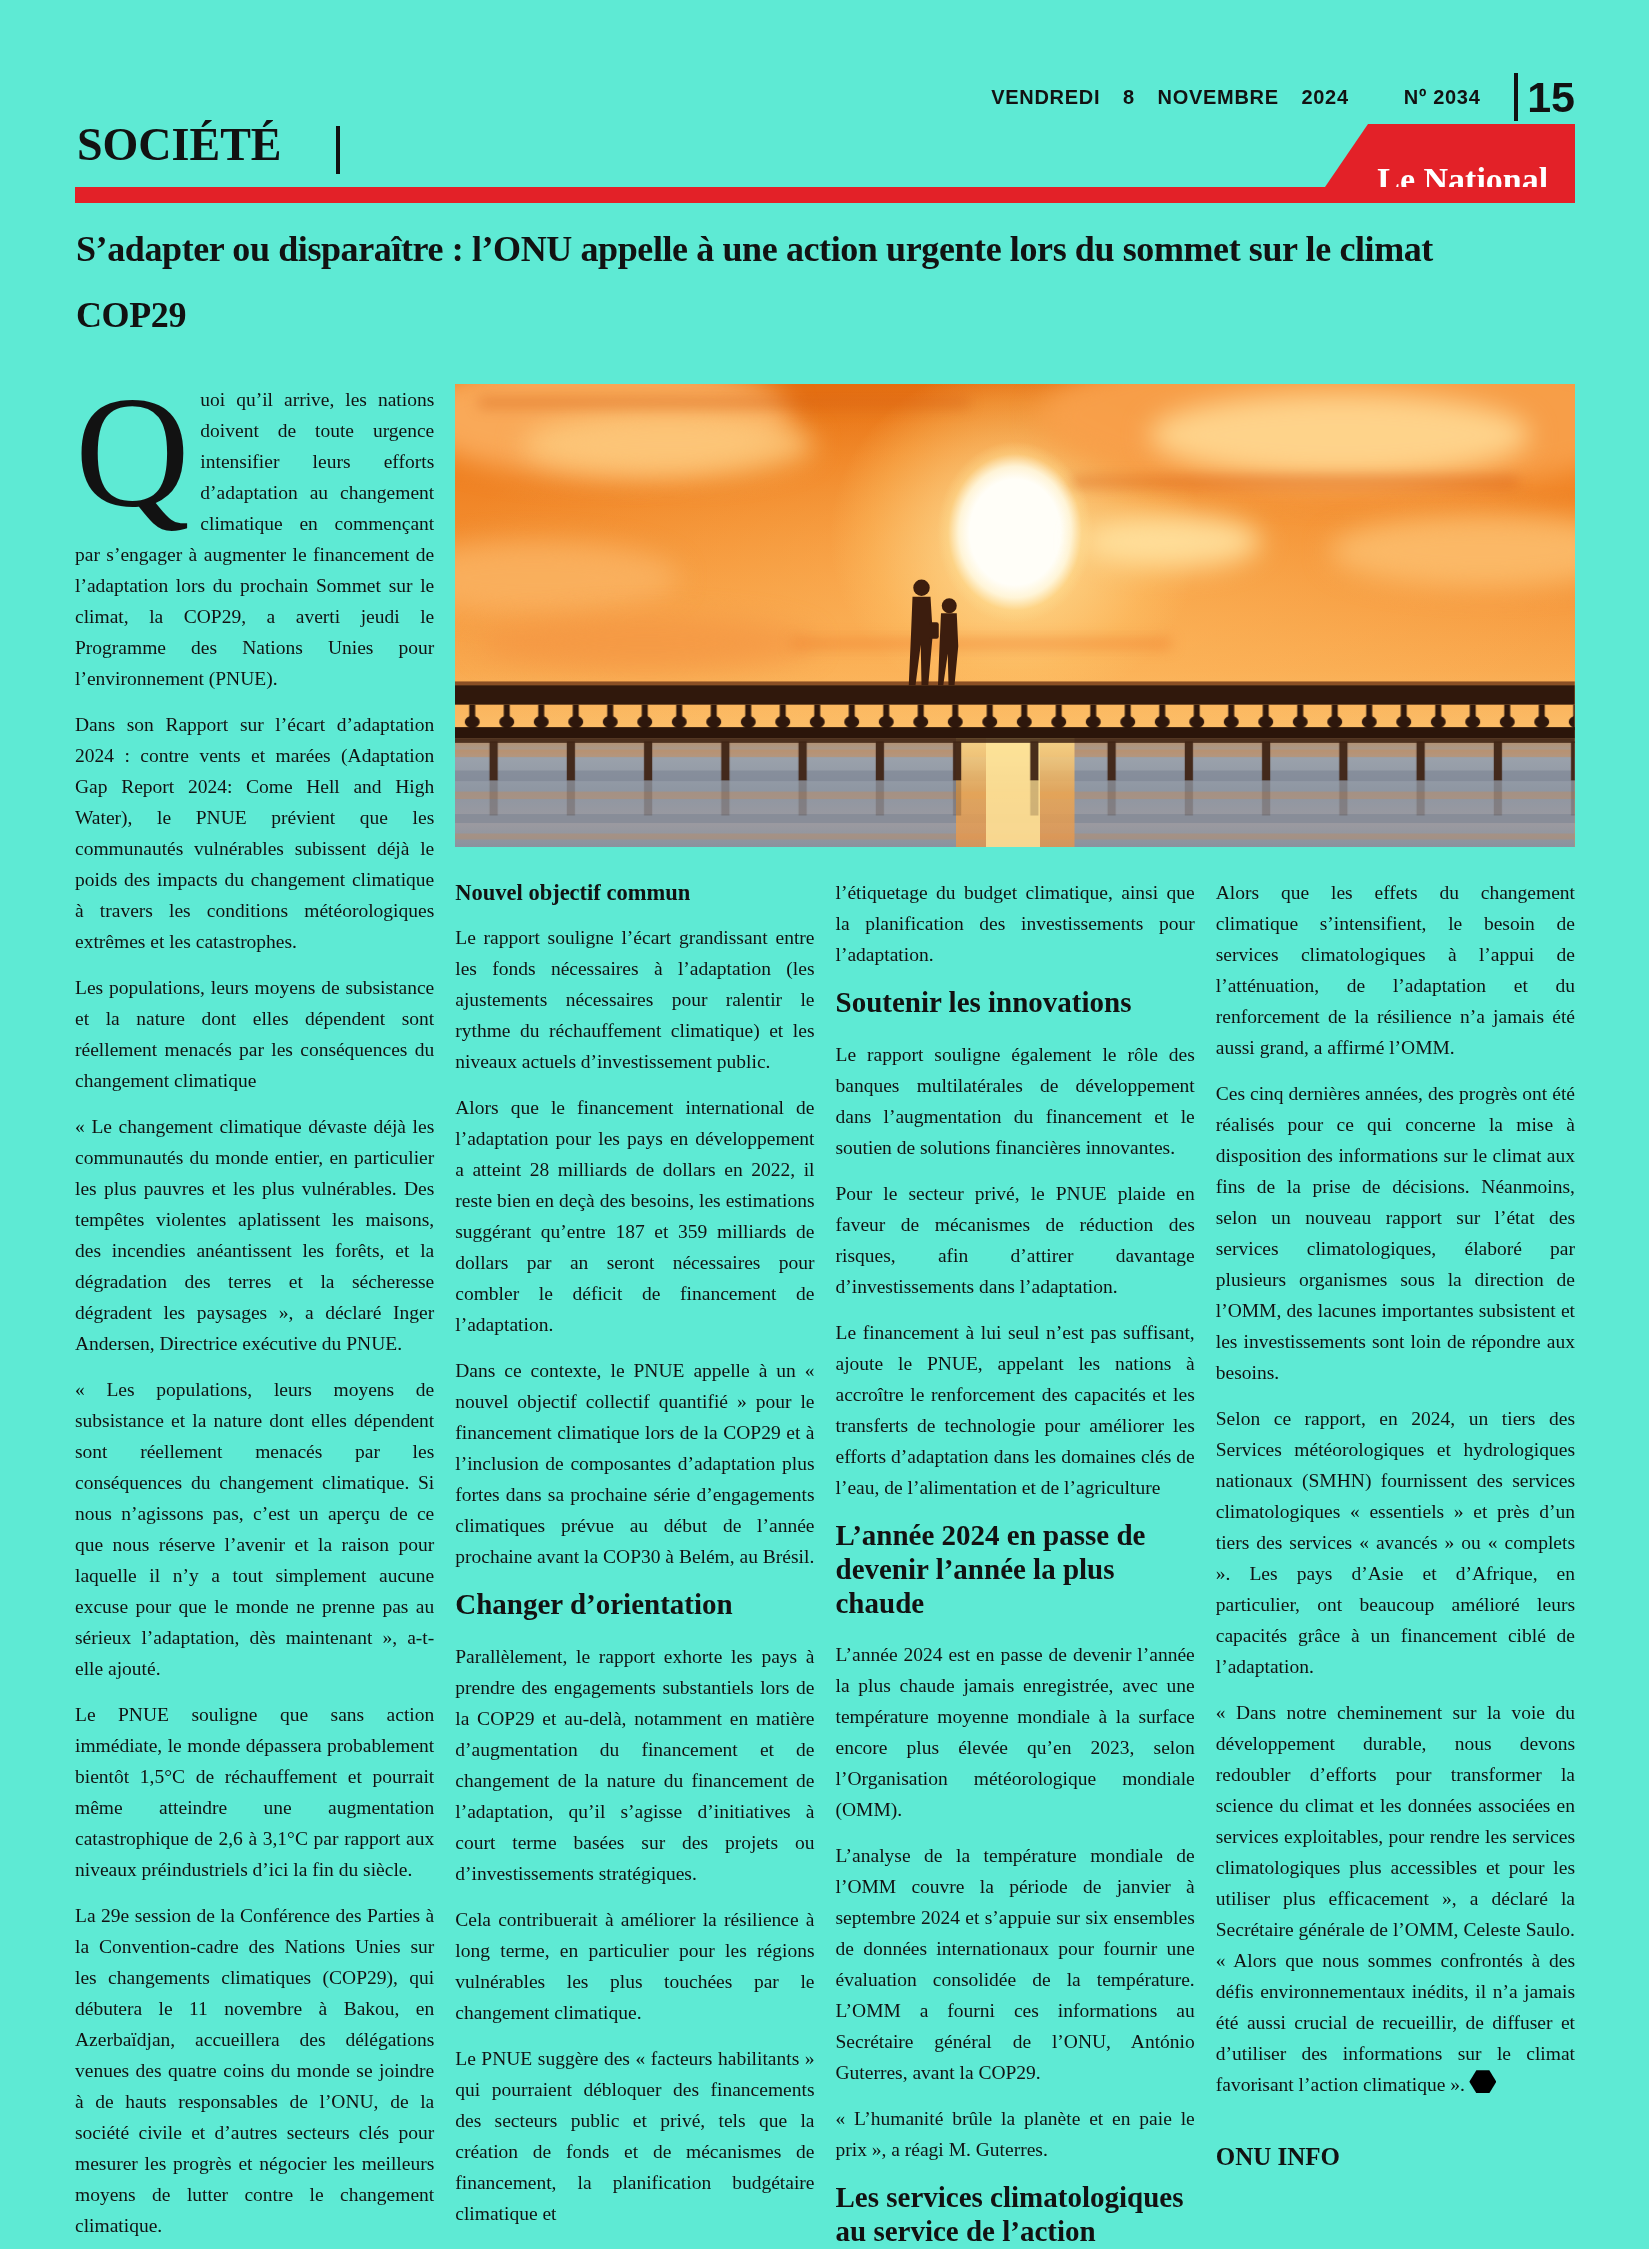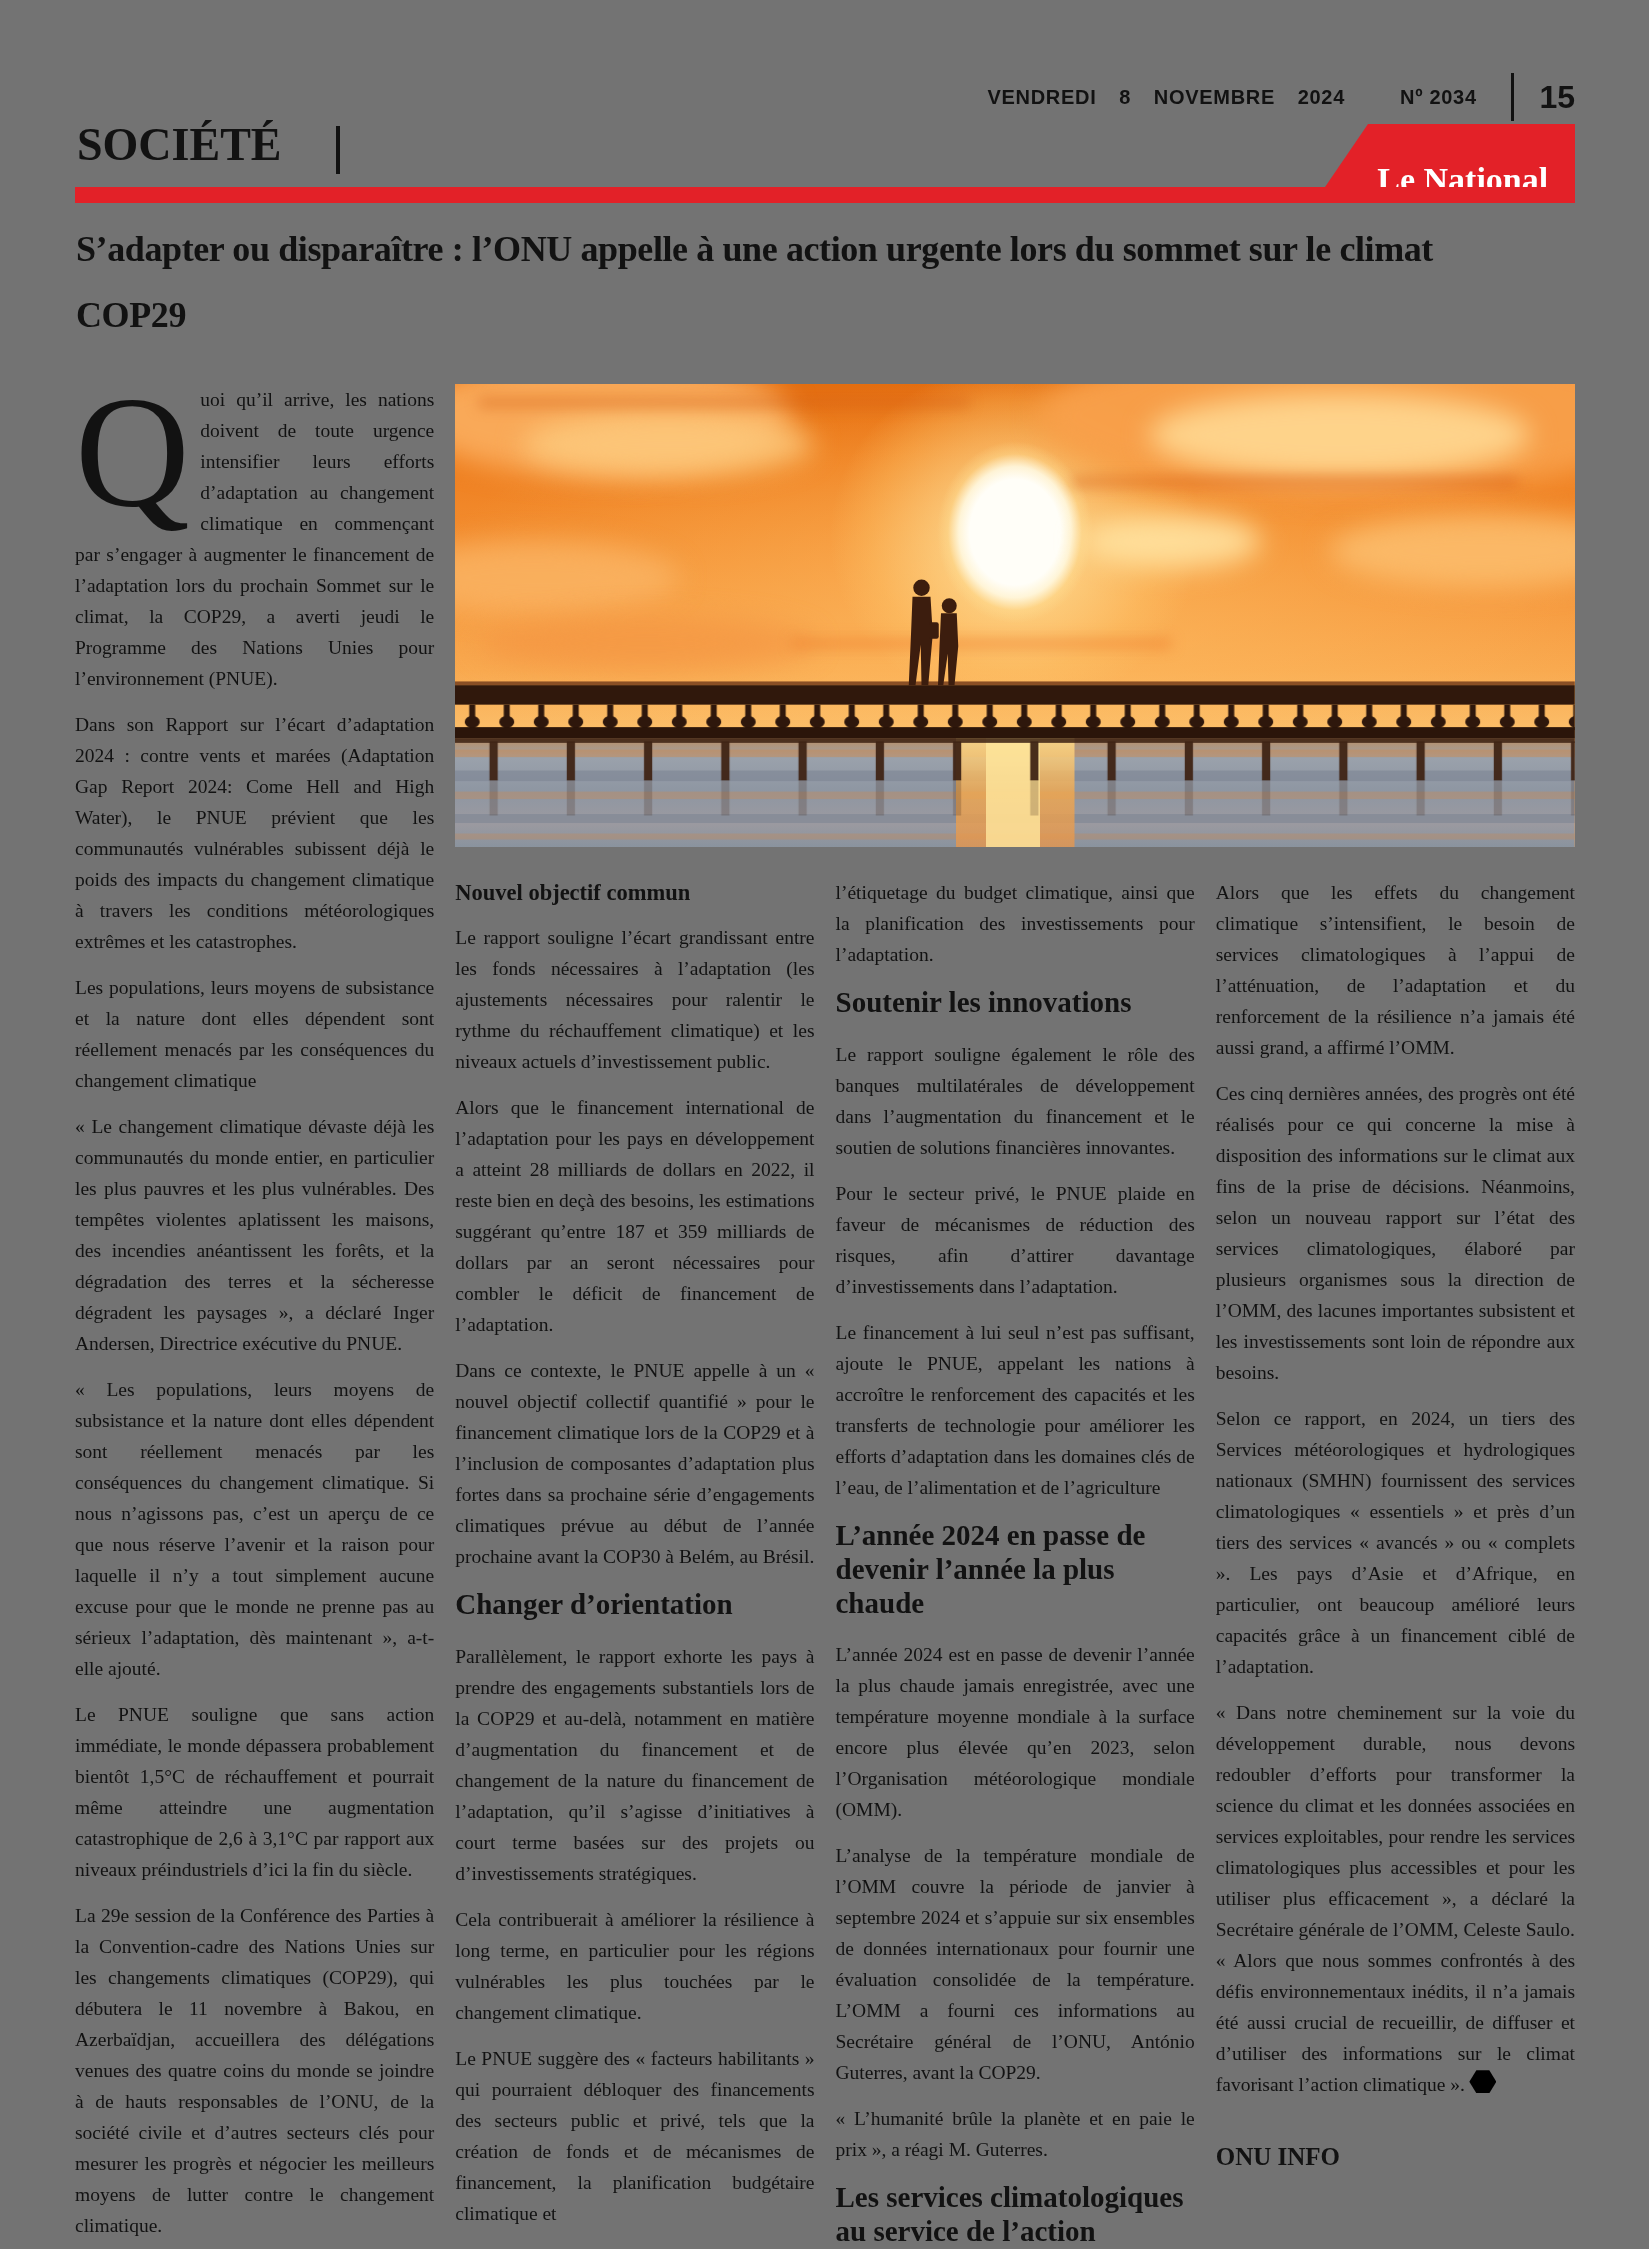--- a/index.html
+++ b/index.html
@@ -1,26 +1,26 @@
 <!DOCTYPE html>
 <html style="--accent: #e32128;font-size:12px"><head>
 <meta charset="utf-8">
 <style>
   html, body { margin:0; padding:0; background:#ffffff; }
   body { width:1650px; height:2250px; overflow:hidden;
          font-family:"Liberation Serif", serif; color:#121212; }
-  .page { position:relative; width:1650px; height:2250px; background:#737373; }
+  .page { position:relative; width:1650px; height:2250px; background:#5eead4; }
 
   
   .dateline { position:absolute; top:73px; right:75px; display:flex; align-items:center;
               font-family:"Liberation Sans", sans-serif; font-weight:bold; }
   .dateline .date { font-size:20px; letter-spacing:0.7px; word-spacing:16.5px; }
   .dateline .issue { font-size:20px; margin-left:55px; letter-spacing:0.7px; }
   .dateline .pagebar { width:3.7px; height:48px; background:#111; margin-left:34px; }
-  .dateline .pageno { font-size:32px; margin-left:25px; line-height:1; }
+  .dateline .pageno { font-size:43px; margin-left:9px; line-height:1; }
 
   .section { position:absolute; top:118px; left:77px; font-size:46px; font-weight:bold;
              letter-spacing:0px; }
   .section-divider { position:absolute; top:126px; left:336px; width:3.7px; height:48px; background:#111; }
 
   .brand-badge { position:absolute; top:124px; right:75px; width:250px; height:63px;
                  background:var(--accent); clip-path:polygon(43px 0, 100% 0, 100% 100%, 0 100%);
                  display:flex; align-items:center; justify-content:center; }
   .brand-badge span { color:#fff; font-size:34px; font-weight:bold; padding-left:25.5px;margin-top:48px; }
 

